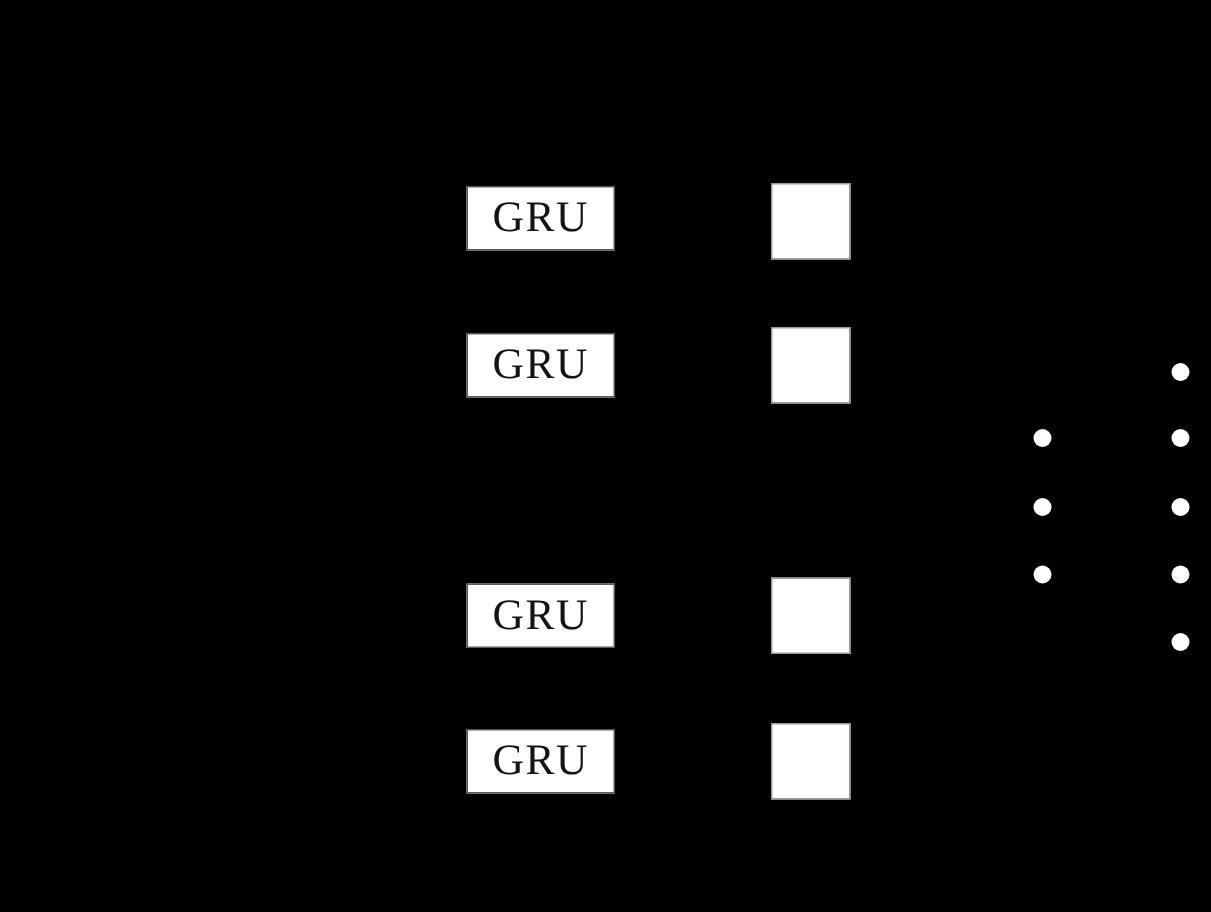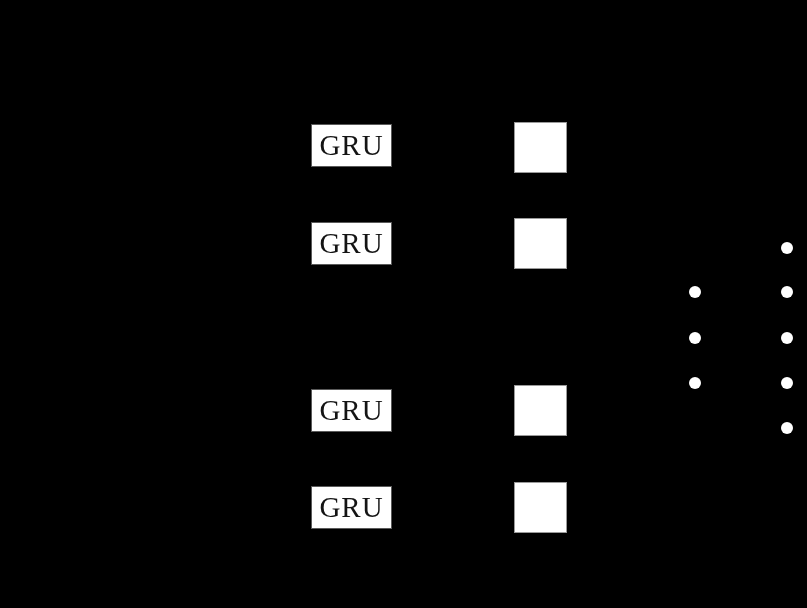--- a/index.html
+++ b/index.html
@@ -11,21 +11,21 @@
     position: relative;
     width: 807px;
     height: 608px;
     background: #000000;
     overflow: hidden;
     font-family: "Liberation Serif", serif;
   }
   .gru-box {
     position: absolute;
     left: 311px;
-    width: 81px;
+    width: 99px;
     height: 43px;
     box-sizing: border-box;
     background: #ffffff;
     border: 1px solid #5a5a5a;
     color: #141414;
     font-size: 29px;
     letter-spacing: 1px;
     display: flex;
     align-items: center;
     justify-content: center;

